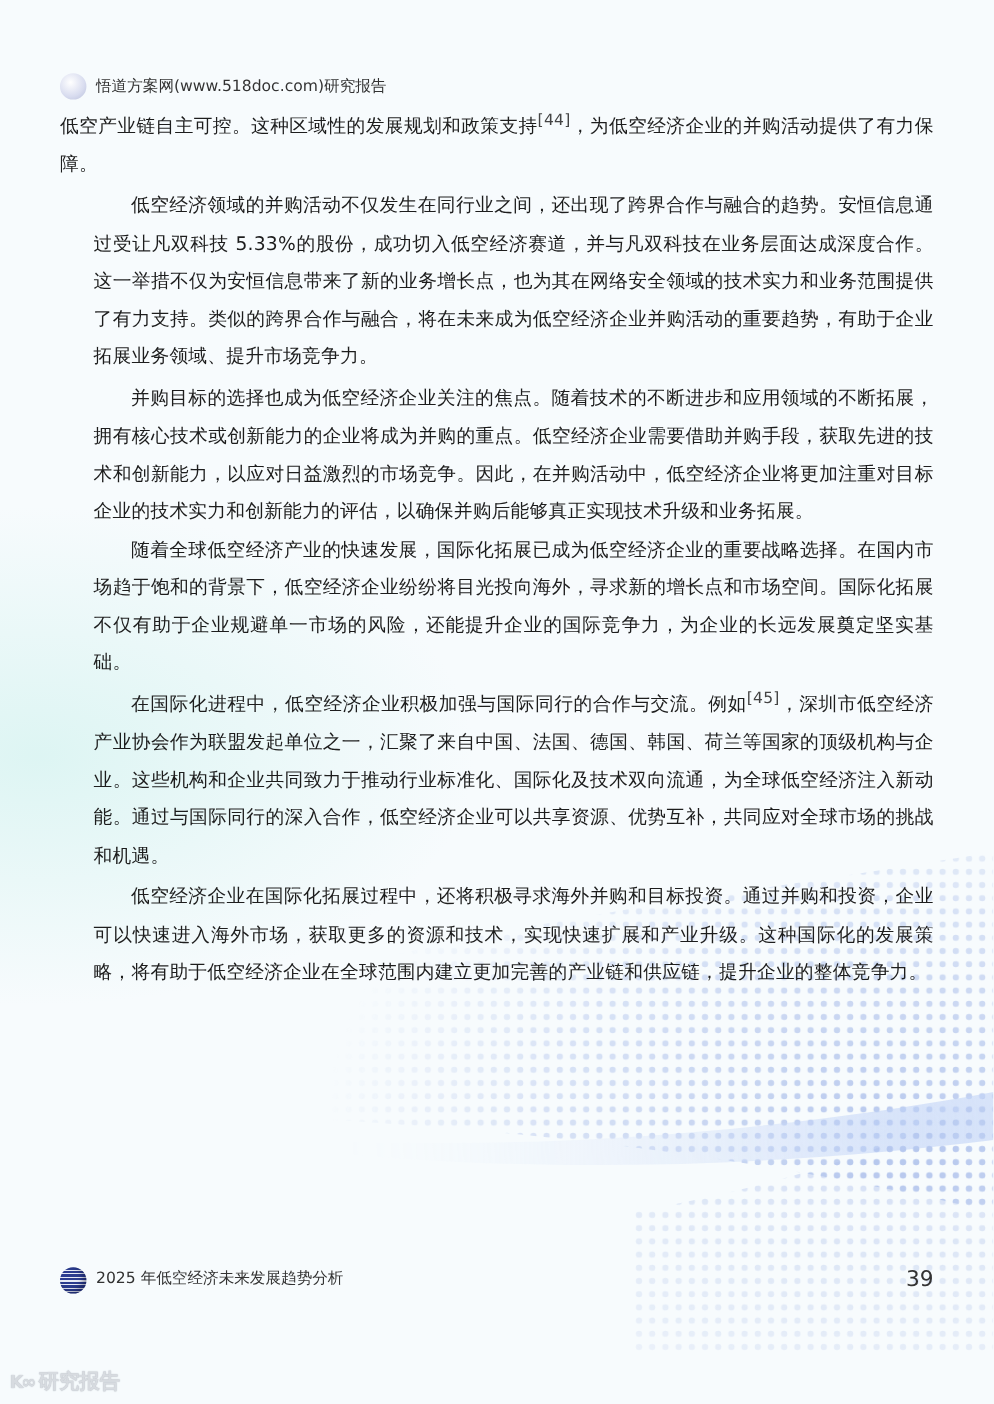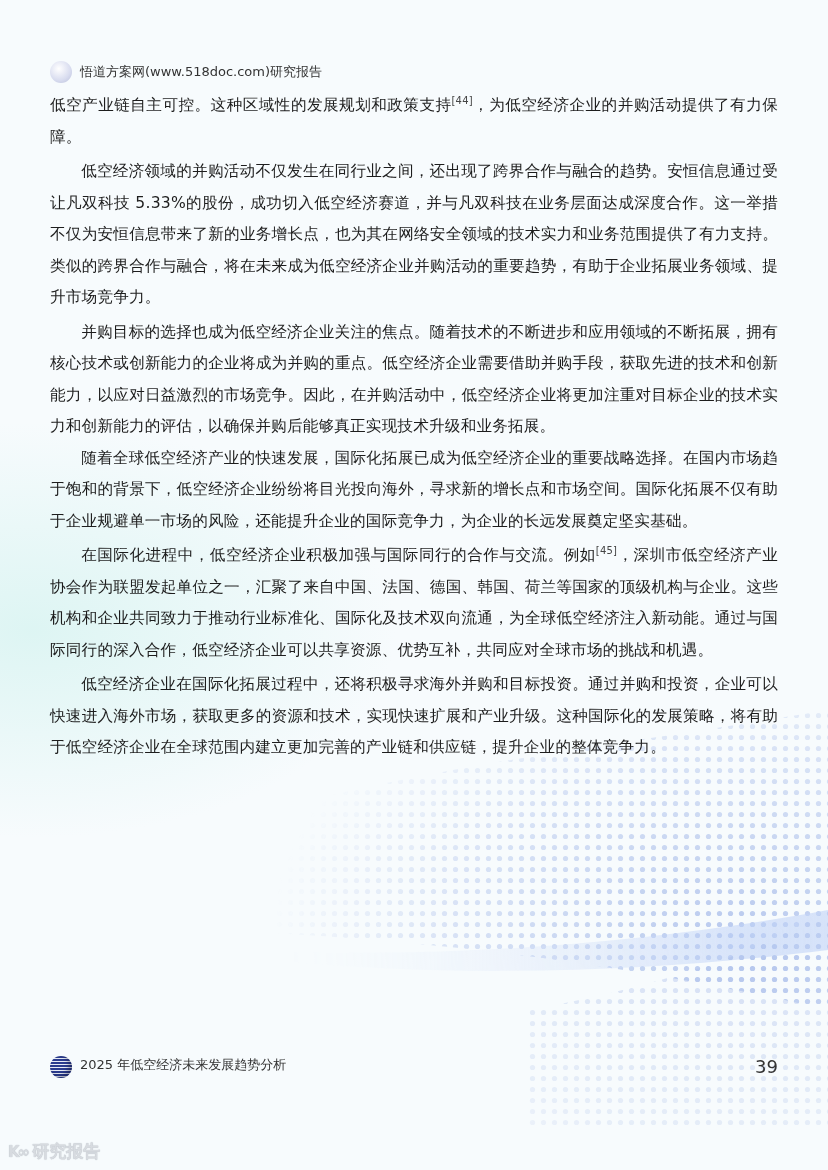--- a/index.html
+++ b/index.html
@@ -27,23 +27,23 @@
     background: radial-gradient(circle at 40% 35%, #ffffff, #d8dcef 60%, #b7bdd9);
   }
   .header-text { font-size: 13px; color: #333; }
   .content {
     position: absolute; left: 50px; top: 90px; width: 728px;
   }
   p.para {
     margin: 0; font-size: 15.6px; line-height: 31.5px;
     text-align: justify; color: #1d1d1d; letter-spacing: 0.2px;
   }
-  p.para.indent { text-indent: 2em; }
+  p.para.indent { text-indent: 2em; margin-left: 28px; }
   p.gap { margin-top: 3px; }
-  sup.ref { font-size: 10px; vertical-align: super; line-height: 0; color: #444; }
+  sup.ref { font-size: 13px; vertical-align: super; line-height: 0; color: #444; }
   h2.section {
     margin: 22px 0 4px 0; font-size: 29px; font-weight: normal; color: #111;
     letter-spacing: 1px; line-height: 40px;
   }
   .footer {
     position: absolute; left: 50px; top: 1056px; width: 728px; height: 26px;
     display: flex; align-items: flex-start;
   }
   .footer-logo {
     width: 22px; height: 22px; border-radius: 50%;

